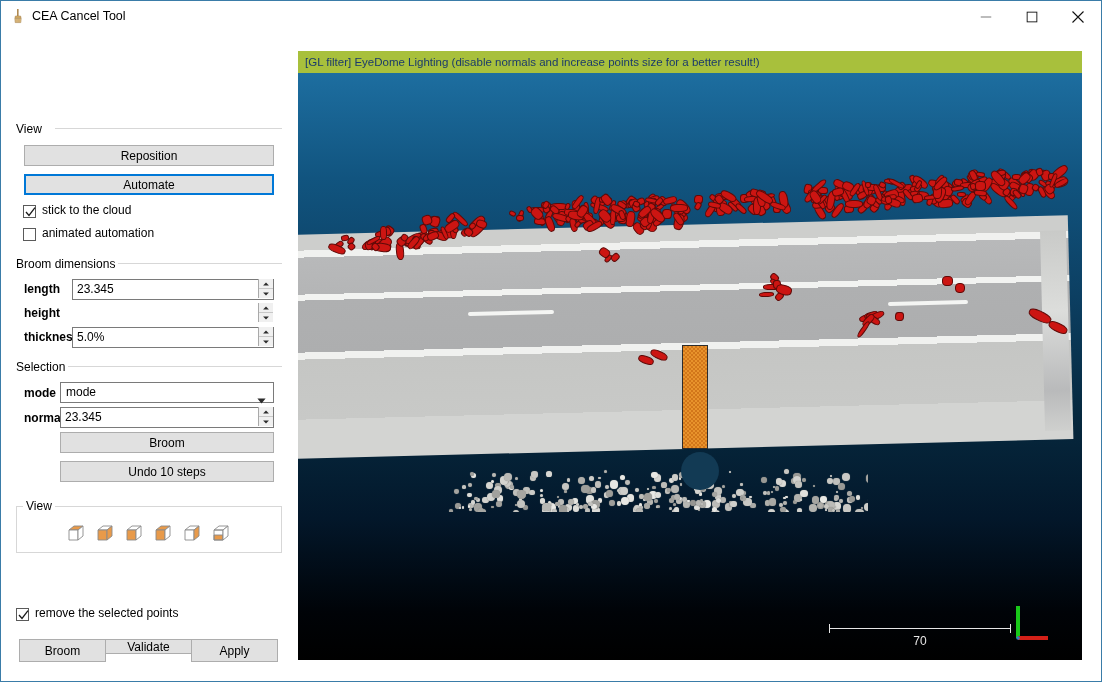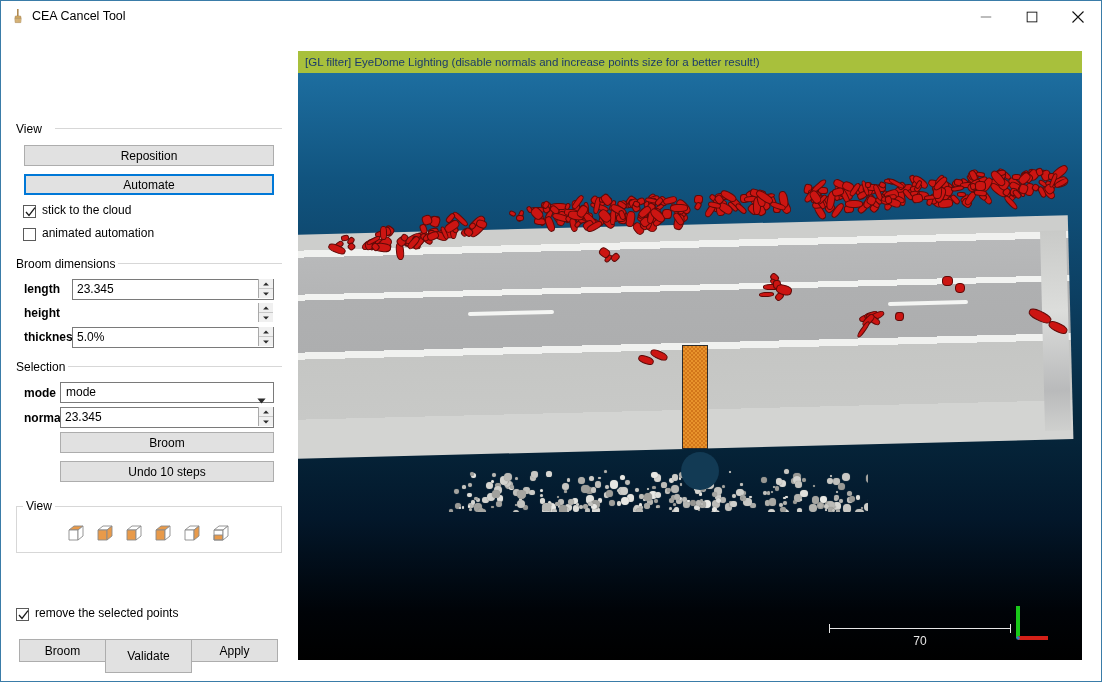--- a/index.html
+++ b/index.html
@@ -552,21 +552,21 @@
     <div class="cbrow" style="left:14px; top:576px;">
       <div class="cbox">
         <svg width="11" height="12" viewBox="0 0 11 12">
             <path d="M1 6 L4 9.4 L10 1.6" fill="none" stroke="#1a1a1a" stroke-width="1.3"></path>
           </svg>
       </div>
       <div class="cblabel">remove the selected points</div>
     </div>
 
     <div class="btn" style="left:17px; top:607px; width:87px; height:23px;">Broom</div>
-    <div class="btn" style="left:103px; top:607px; width:87px; height:34px;">Validate</div>
+    <div class="btn" style="left:103px; top:607px; width:87px; height:15px;">Validate</div>
     <div class="btn" style="left:189px; top:607px; width:87px; height:23px;">Apply</div>
   </div>
 
   <div id="viewport">
 
     <div id="gl-banner">[GL filter] EyeDome Lighting (disable normals and increase points size for a better result!)</div>
 
     <div id="gl-scene">
 
       <div id="road"></div>

